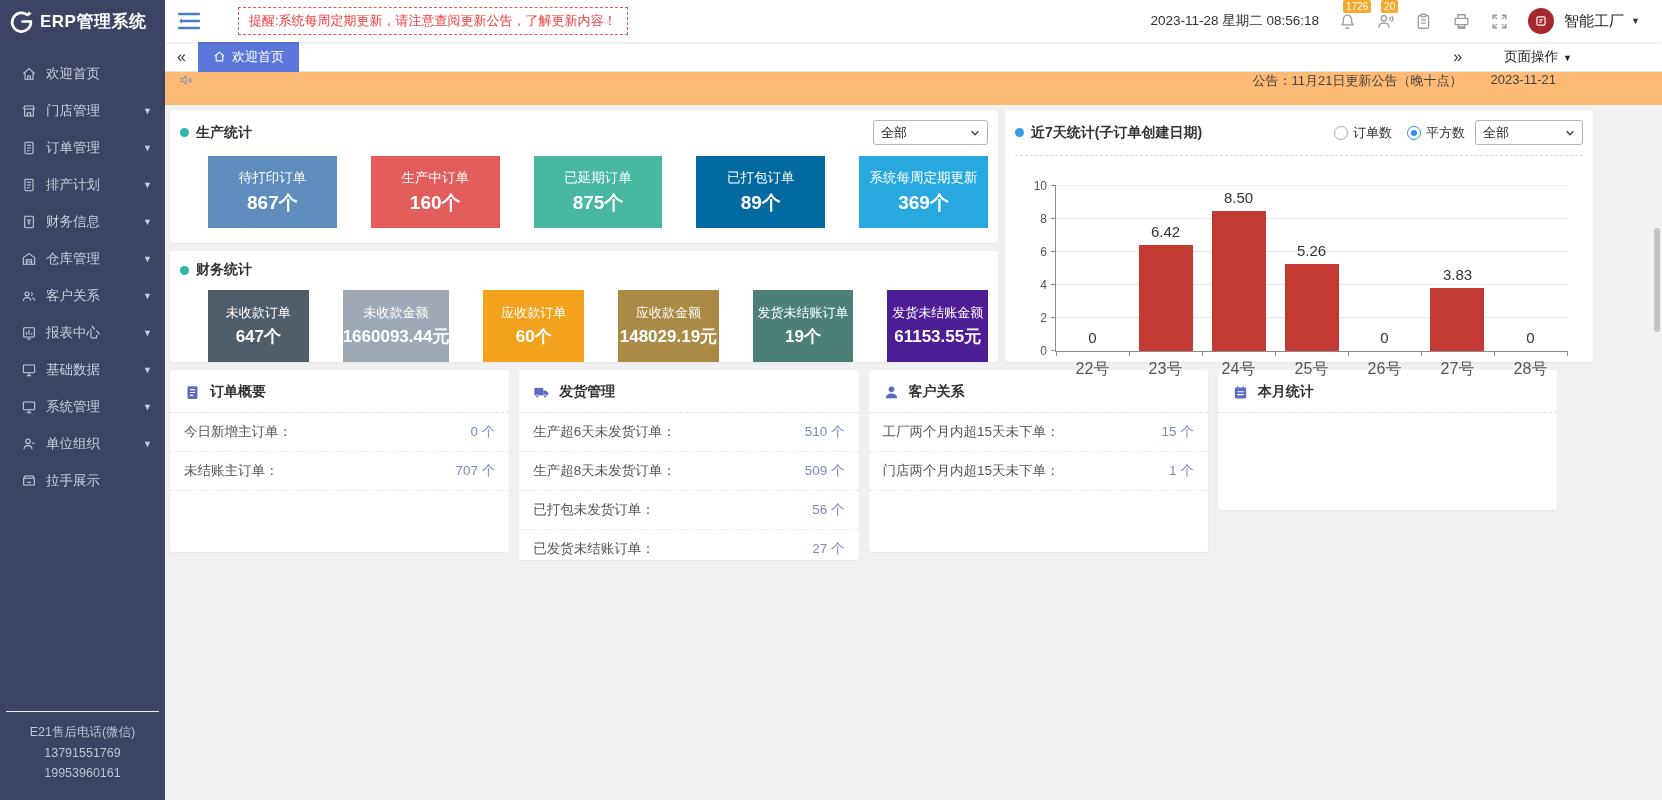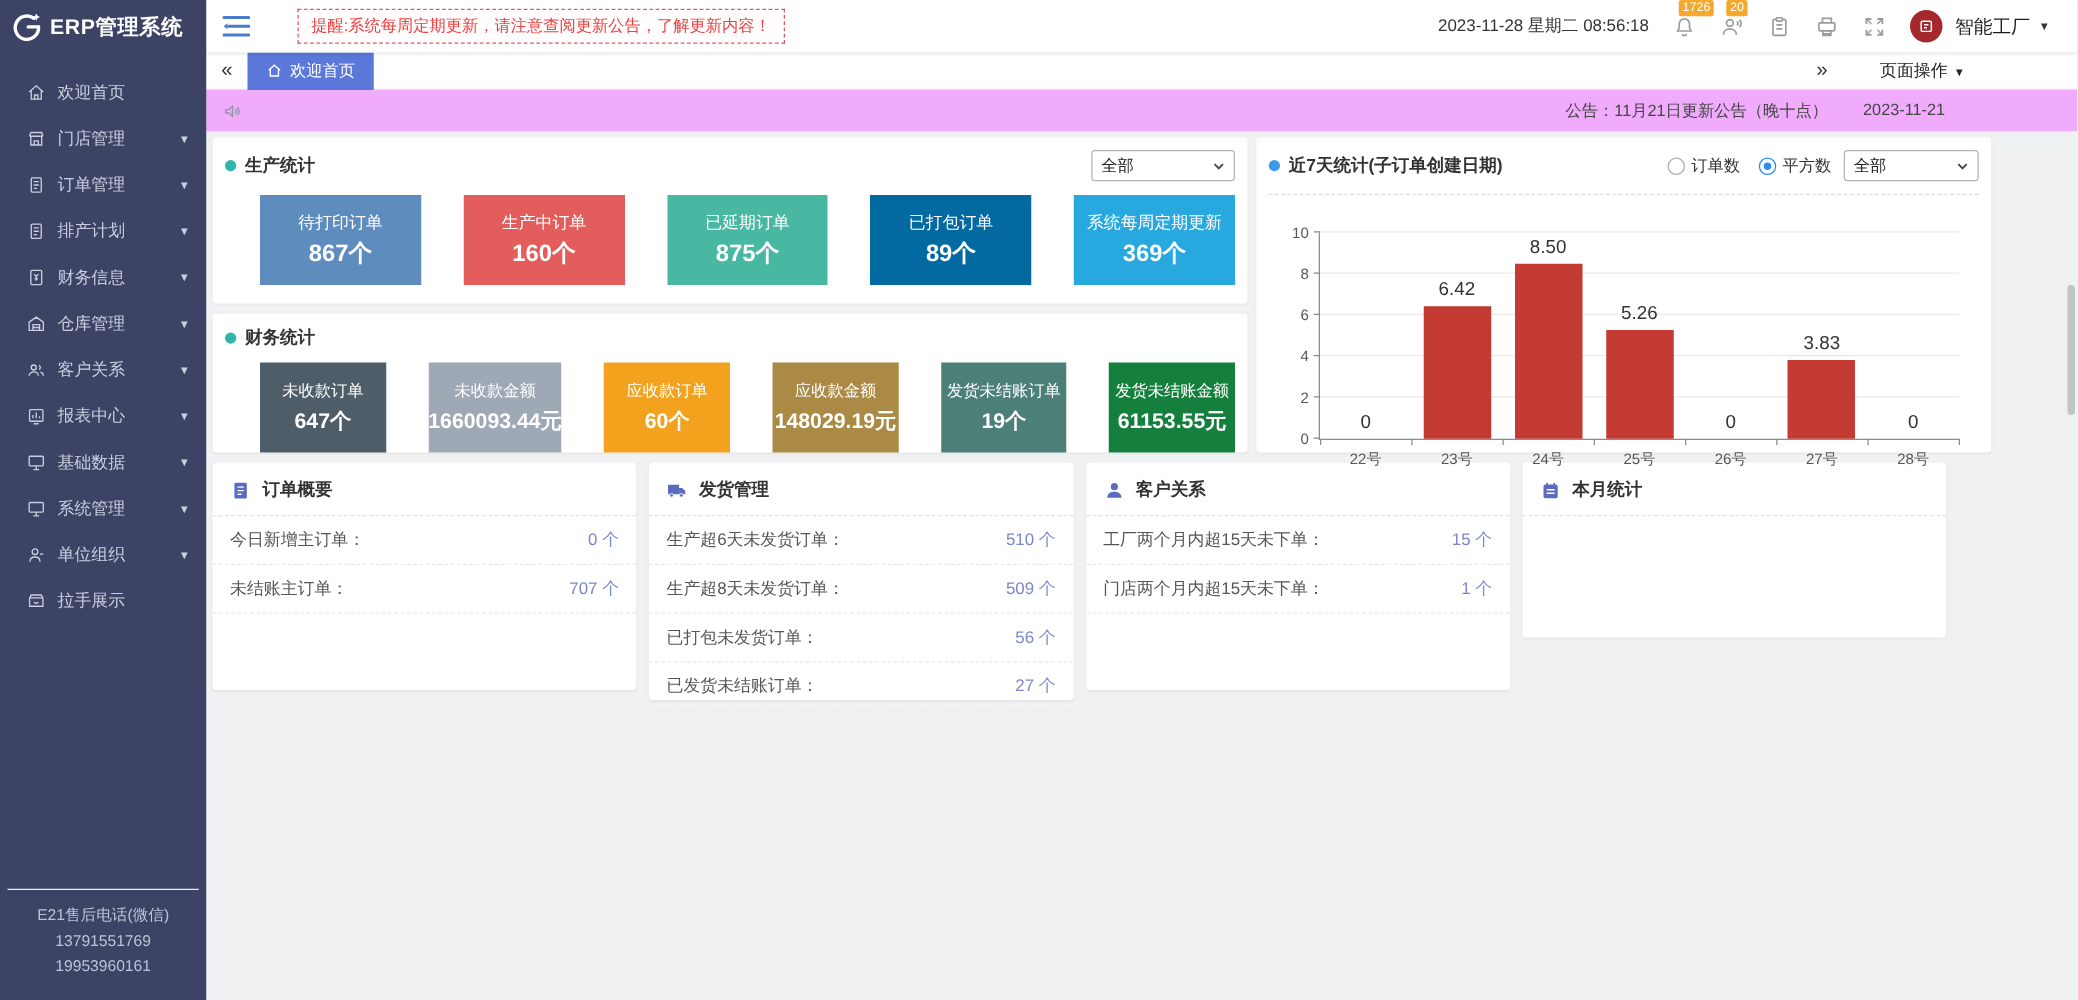--- a/index.html
+++ b/index.html
@@ -36,21 +36,21 @@
   
   .tabrow { position:absolute; left:165px; top:42px; right:0; height:30px; background:#fff; border-bottom:1px solid #e3e3e3; display:flex; align-items:center; z-index:3; }
   .chev { padding:0 12px; color:#333; font-size:16px; cursor:pointer; user-select:none; }
   .tab-active { background:#5a77d9; color:#fff; height:30px; display:flex; align-items:center; gap:6px; padding:0 15px; font-size:13px; cursor:pointer; }
   .tab-active .hicon { width:13px; height:13px; display:inline-flex; color:#fff; }
   .tabrow-right { margin-left:auto; display:flex; align-items:center; gap:30px; padding-right:90px; }
   .page-actions { font-size:13.5px; color:#222; cursor:pointer; }
   .pa-caret { font-size:9px; color:#222; margin-left:5px; }
 
   
-  .announce { position:absolute; left:165px; top:72px; right:0; height:33px; background:#f0abfc; display:flex; align-items:center; padding:0 106px 0 13px; z-index:2; }
+  .announce { position:absolute; left:165px; top:72px; right:0; height:33px; background:#fdba74; display:flex; align-items:flex-start; padding:0 106px 0 13px; z-index:2; }
   .spk { width:16px; height:16px; display:inline-flex; color:#8d97a5; cursor:pointer; }
   .announce-right { margin-left:auto; font-size:13px; color:#444; display:flex; gap:28px; white-space:nowrap; }
 
   
   .content { position:absolute; left:170px; top:110px; width:1387px; }
   .top-grid { display:flex; gap:7px; }
   .left-col { width:828px; flex:none; }
   .panel { background:#fff; border-radius:3px; box-shadow:0 1px 2px rgba(0,0,0,.05); }
   .panel-production { height:133px; padding:10px 10px; }
   .panel-finance { height:111px; margin-top:8px; padding:10px 10px; }
@@ -78,21 +78,21 @@
   .panel-chart .fake-select { margin-left:0; width:108px; }
   .chart-divider { border-bottom:1px dashed #dcdcdc; margin-top:10px; }
   .chart-area { position:relative; margin:30px 16px 0 40px; height:166px; }
   .plot { position:absolute; inset:0; border-left:1px solid #8a8a8a; border-bottom:1px solid #8a8a8a; }
   .gridline { position:absolute; left:0; right:0; height:1px; background:#e9e9e9; }
   .ylab { position:absolute; right:calc(100% + 9px); transform:translateY(50%); font-size:12px; color:#555; }
   .ytick { position:absolute; right:100%; width:5px; height:1px; background:#8a8a8a; }
   .xtick { position:absolute; top:100%; width:1px; height:5px; background:#8a8a8a; }
   .bar { position:absolute; width:54px; transform:translateX(-50%); cursor:pointer; }
   .bar-val { position:absolute; transform:translateX(-50%); font-size:15px; color:#333; white-space:nowrap; }
-  .xlab { position:absolute; top:calc(100% + 8px); transform:translateX(-50%); font-size:12px; color:#555; white-space:nowrap; }
+  .xlab { position:absolute; top:calc(100% + 8px); transform:translateX(-50%); font-size:16px; color:#555; white-space:nowrap; }
 
   
   .bottom-row { display:flex; gap:10px; margin-top:8px; align-items:flex-start; }
   .bpanel { flex:1; background:#fff; border-radius:3px; box-shadow:0 1px 2px rgba(0,0,0,.05); }
   .bpanel:nth-child(1){ height:182px; } .bpanel:nth-child(2){ height:190px; }
   .bpanel:nth-child(3){ height:182px; } .bpanel:nth-child(4){ height:140px; }
   .bpanel-head { display:flex; align-items:center; gap:9px; padding:13px 14px 11px; border-bottom:1px dashed #e3e3e3; }
   .bpanel-head .picon { width:17px; height:17px; display:inline-flex; flex:none; }
   .bpanel-head .picon svg { width:100%; height:100%; }
   .bpanel-title { font-weight:bold; font-size:14px; color:#333; }
@@ -385,21 +385,21 @@
                 <div class="val">60个</div>
               </div>
               <div class="stat-card" style="background: rgb(171, 138, 69);">
                 <div class="lbl">应收款金额</div>
                 <div class="val">148029.19元</div>
               </div>
               <div class="stat-card" style="background: rgb(75, 127, 120);">
                 <div class="lbl">发货未结账订单</div>
                 <div class="val">19个</div>
               </div>
-              <div class="stat-card" style="background: #15803d;">
+              <div class="stat-card" style="background: #4c1d95;">
                 <div class="lbl">发货未结账金额</div>
                 <div class="val">61153.55元</div>
               </div>
             </div>
         </section>
 
       </div>
 
       <section class="panel panel-chart">
         <div class="sec-head">

